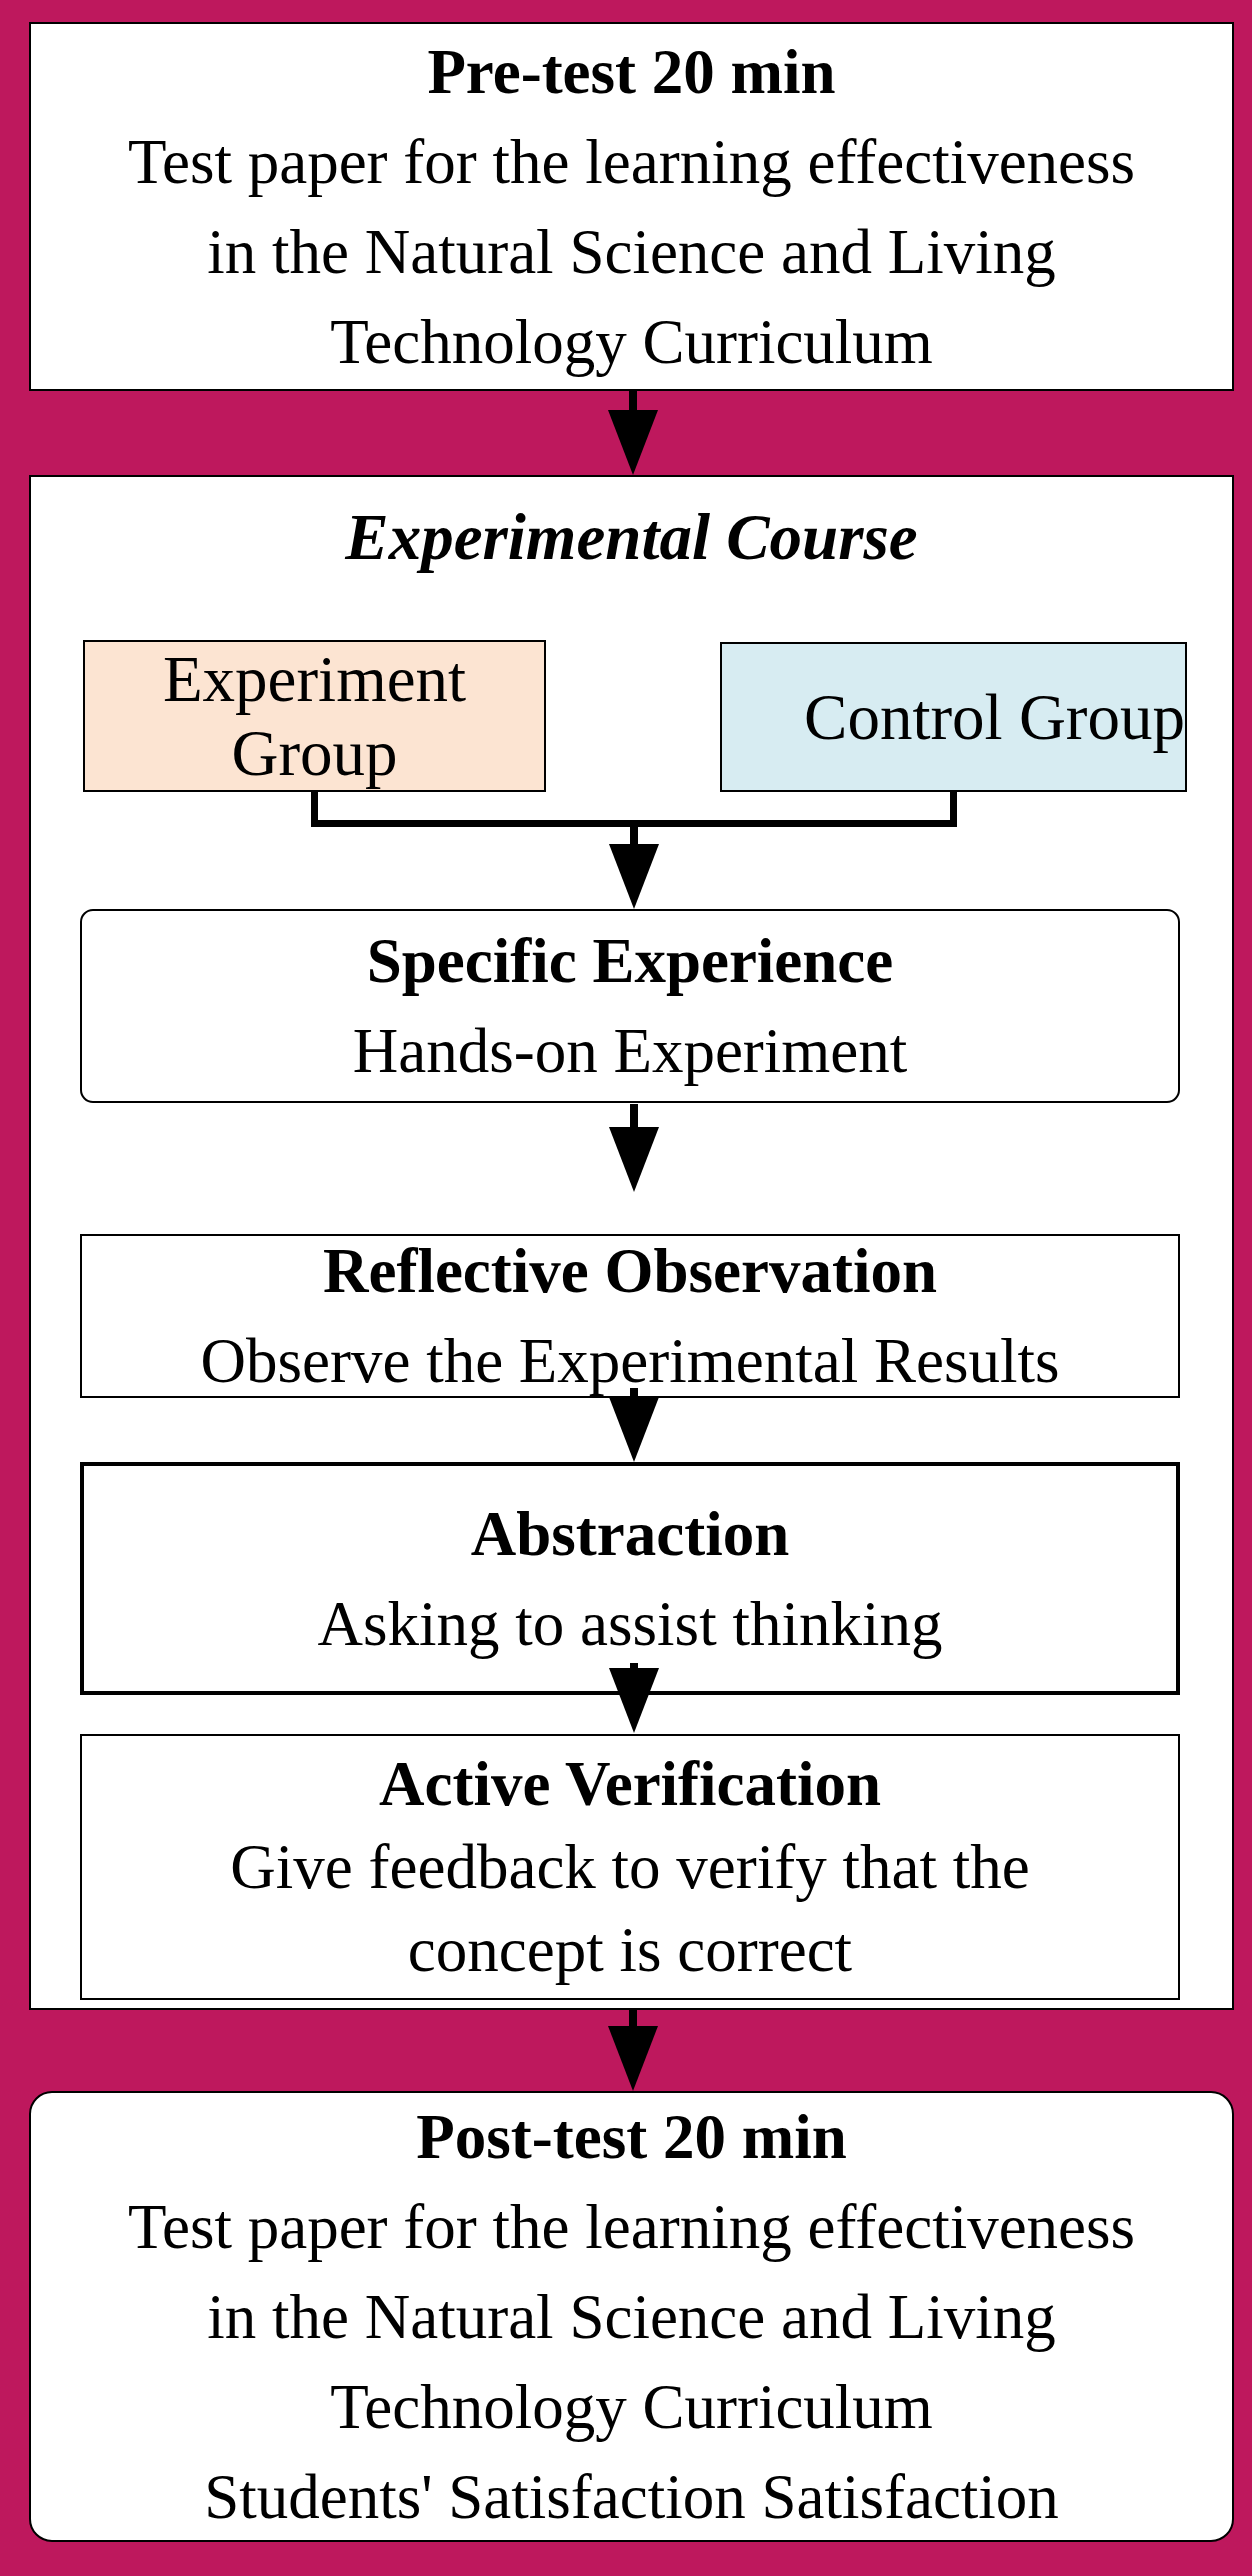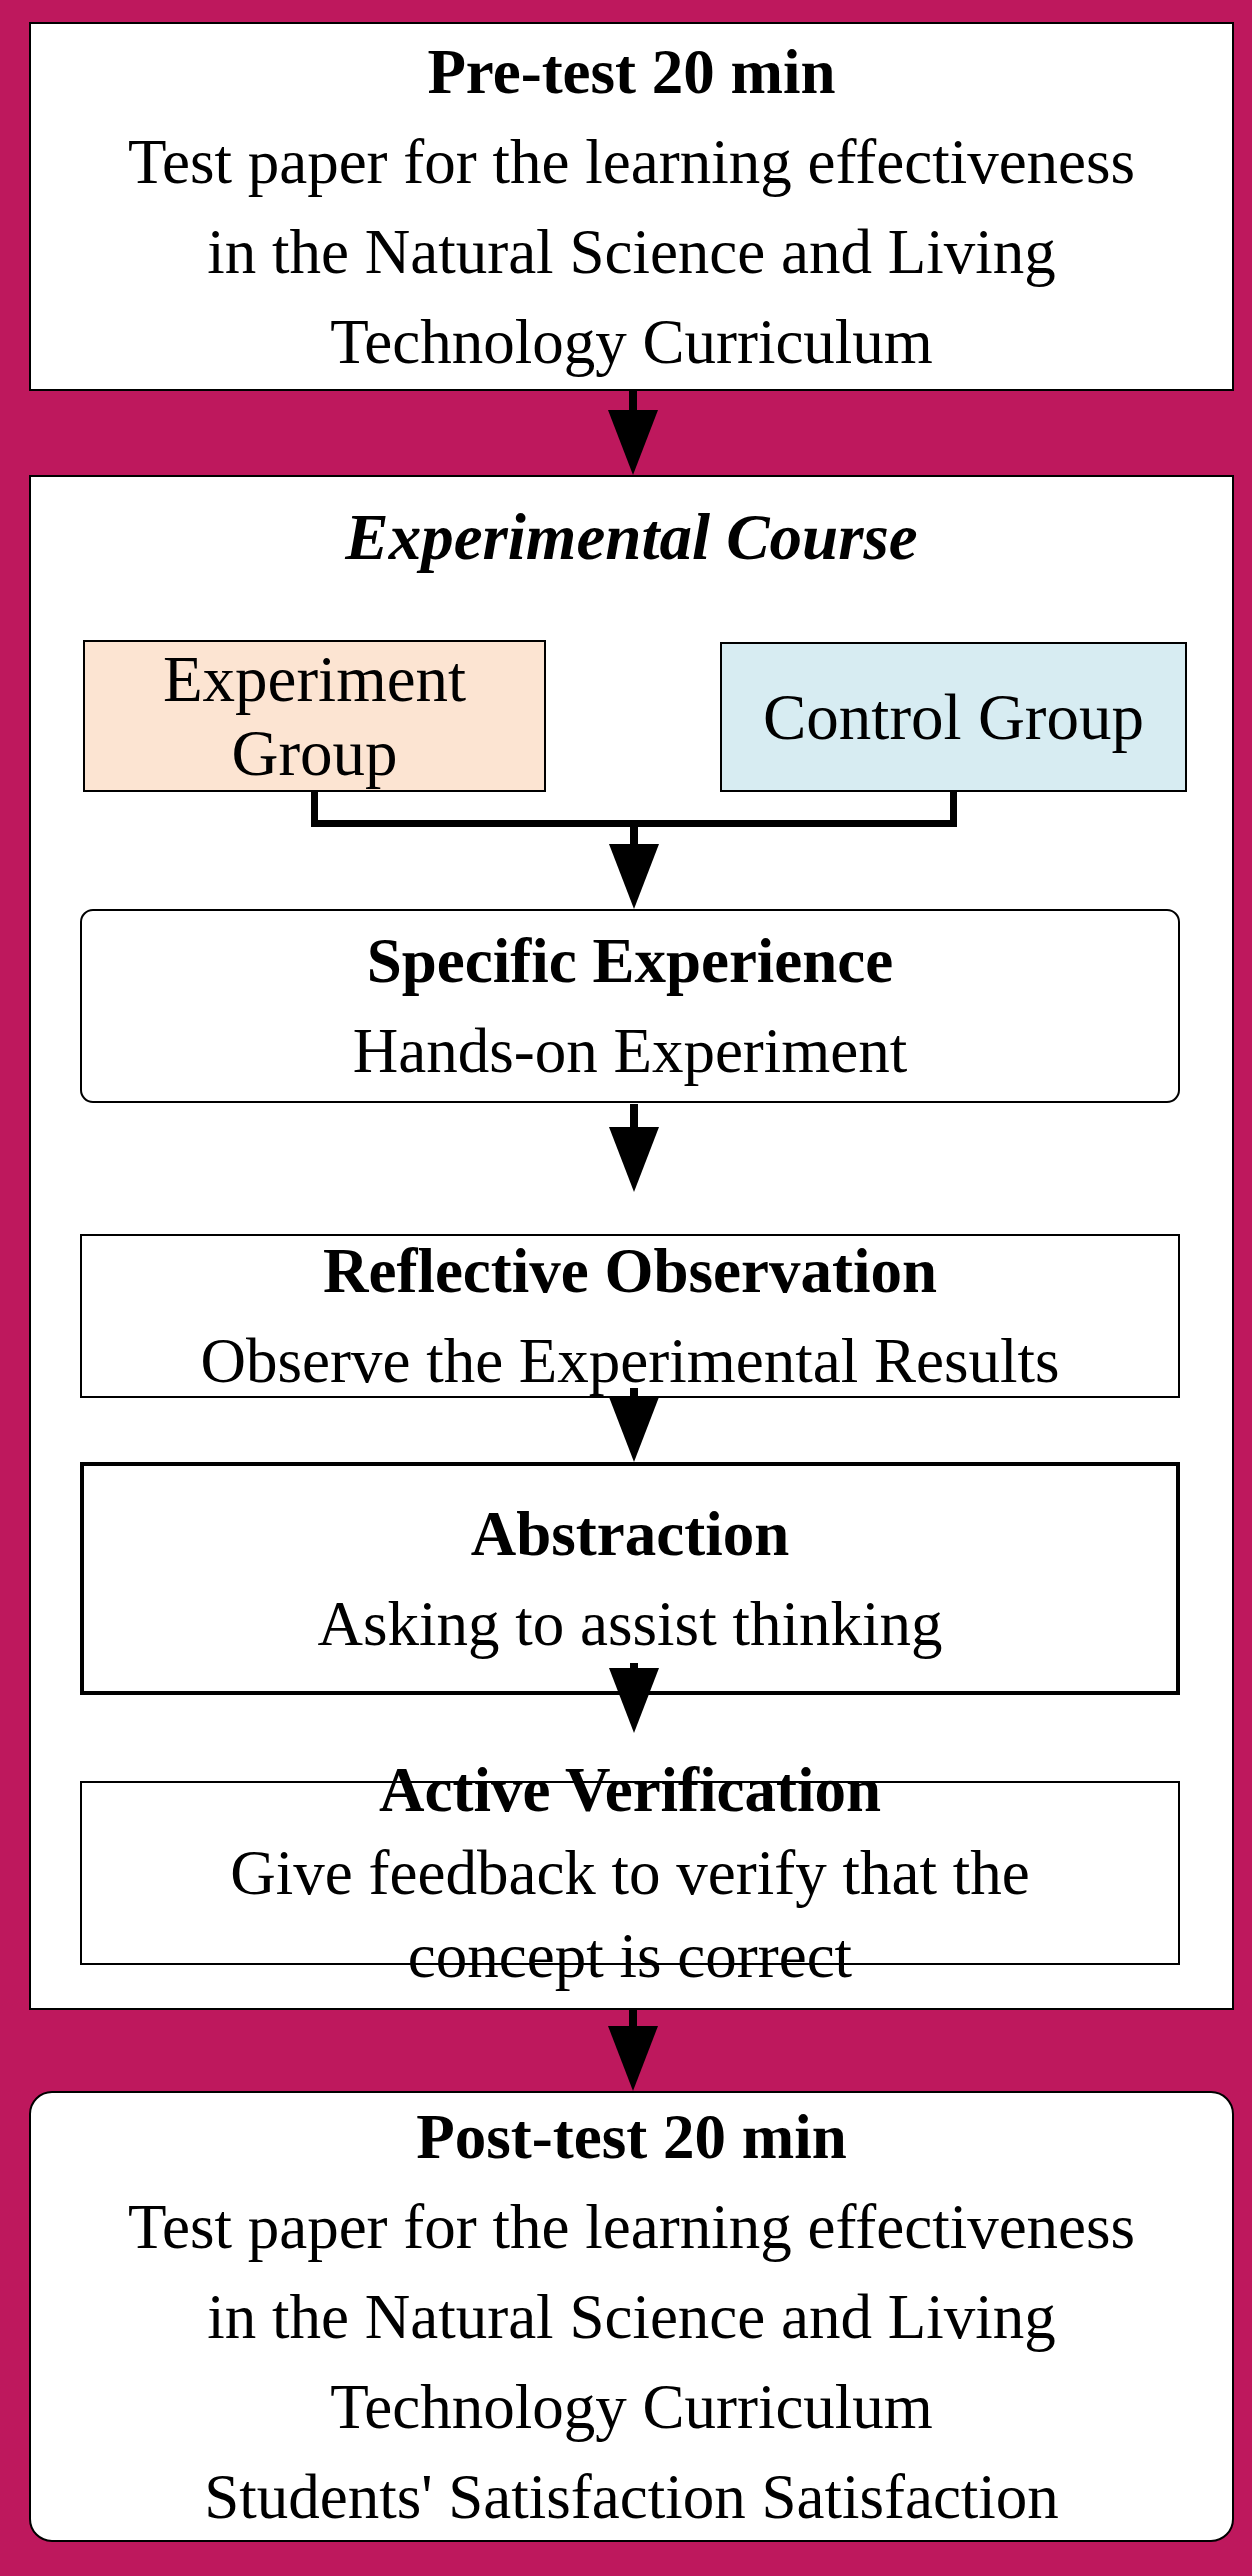--- a/index.html
+++ b/index.html
@@ -37,21 +37,21 @@
 
   .group-box {
     position: absolute;
     box-sizing: border-box;
     border: 2.8px solid #000000;
     display: flex; align-items: center; justify-content: center;
     text-align: center;
     font-size: 65px; line-height: 74px;
   }
   #experiment-group { left: 52px;  top: 163px; width: 463px; height: 152px; }
-  #control-group    { left: 689px; top: 165px; width: 467px; height: 150px; }
+  #control-group    { left: 689px; top: 165px; width: 467px; height: 150px; justify-content: flex-end; }
 
   .line { position: absolute; background: #000000; }
   #conn-left-vertical  { left: 280px; top: 314px; width: 7.4px;   height: 36px; }
   #conn-right-vertical { left: 919px; top: 314px; width: 7.4px;   height: 36px; }
   #conn-horizontal     { left: 280px; top: 343px; width: 646px; height: 7.4px; }
 
   .arrow {
     position: absolute;
     width: 50px;
     display: flex; flex-direction: column; align-items: center;
@@ -70,21 +70,21 @@
   #arrow-step-2-3    { left: 578px; top: 1186px; height: 70px; }
   #arrow-course-post { left: 608px; top: 2010px; height: 81px; }
 
   .step {
     left: 49px; width: 1100px;
     font-size: 63px; line-height: 90px;
   }
   #step-0 { top: 432px;  height: 194px; border-radius: 13px; }
   #step-1 { top: 757px;  height: 164px; }
   #step-2 { top: 985px; height: 233px; border-width: 4.6px; }
-  #step-3 { top: 1257px; height: 184px; line-height: 83px; margin-top: 47px; }
+  #step-3 { top: 1257px; height: 266px; line-height: 83px; }
 </style>
 </head>
 <body>
 
 <div class="canvas">
 
   <div class="box big-text" id="pretest-box">
     <div class="bold">Pre-test 20 min</div>
     <div>Test paper for the learning effectiveness</div>
     <div>in the Natural Science and Living</div>

